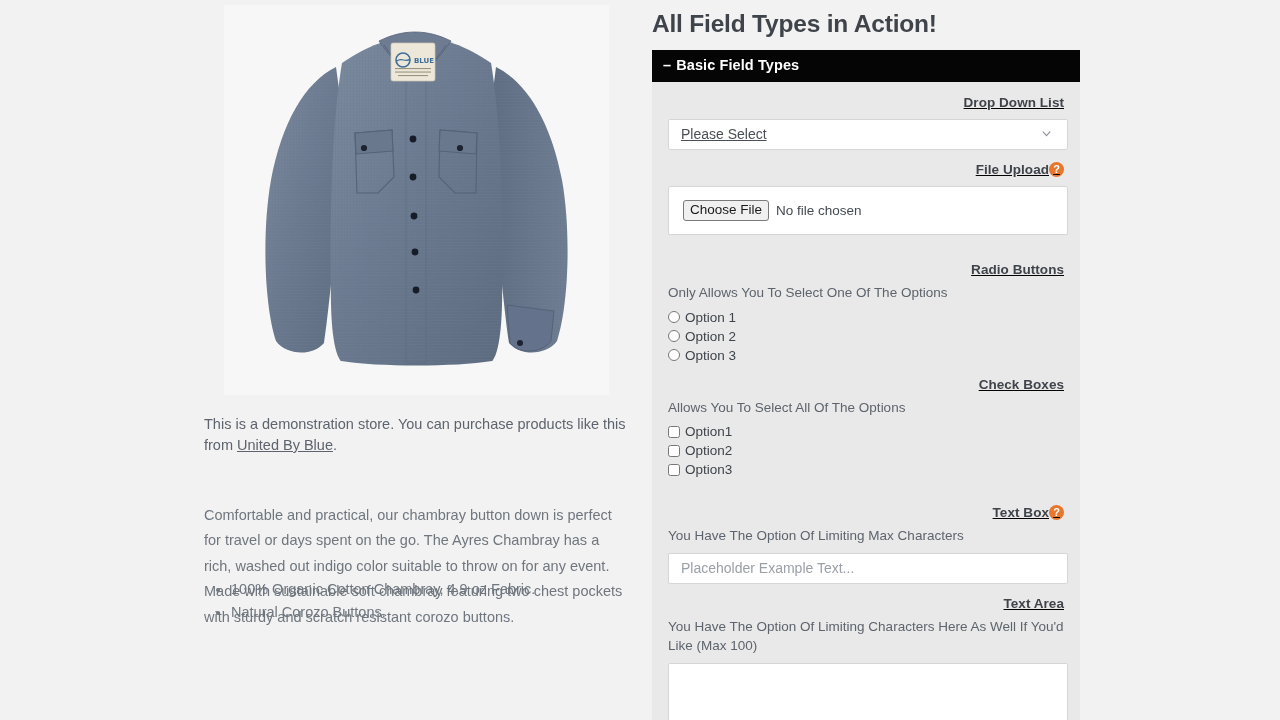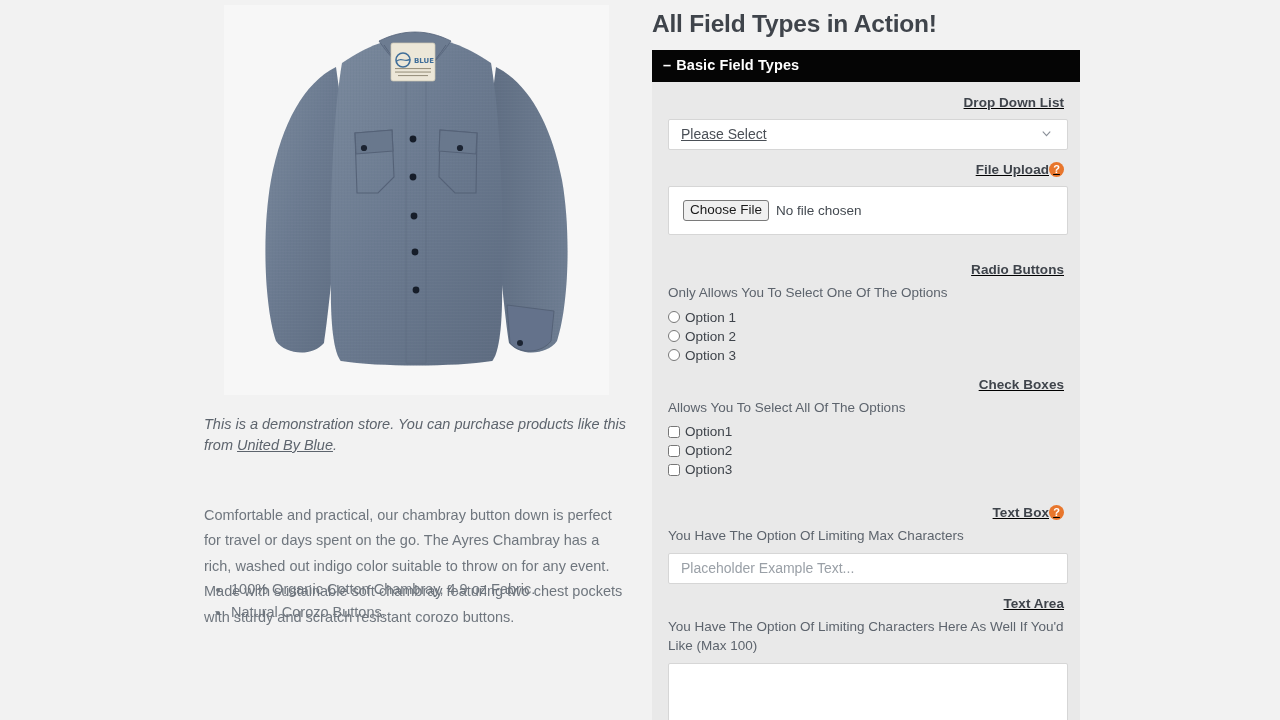--- a/index.html
+++ b/index.html
@@ -33,21 +33,20 @@
   .shirt-stage {
     position: absolute;
     left: 0; top: 0; right: 0; bottom: 0;
   }
   .shirt-svg { display: block; width: 100%; height: 100%; }
 
   .store-note {
     position: absolute;
     left: 0px; top: 414px;
     width: 424px;
-    font-style: italic;
     font-size: 14.5px;
     line-height: 21px;
     color: #5d646d;
   }
   .store-note a {
     color: #5d646d;
     text-decoration: underline;
   }
   .desc-paragraph {
     position: absolute;

